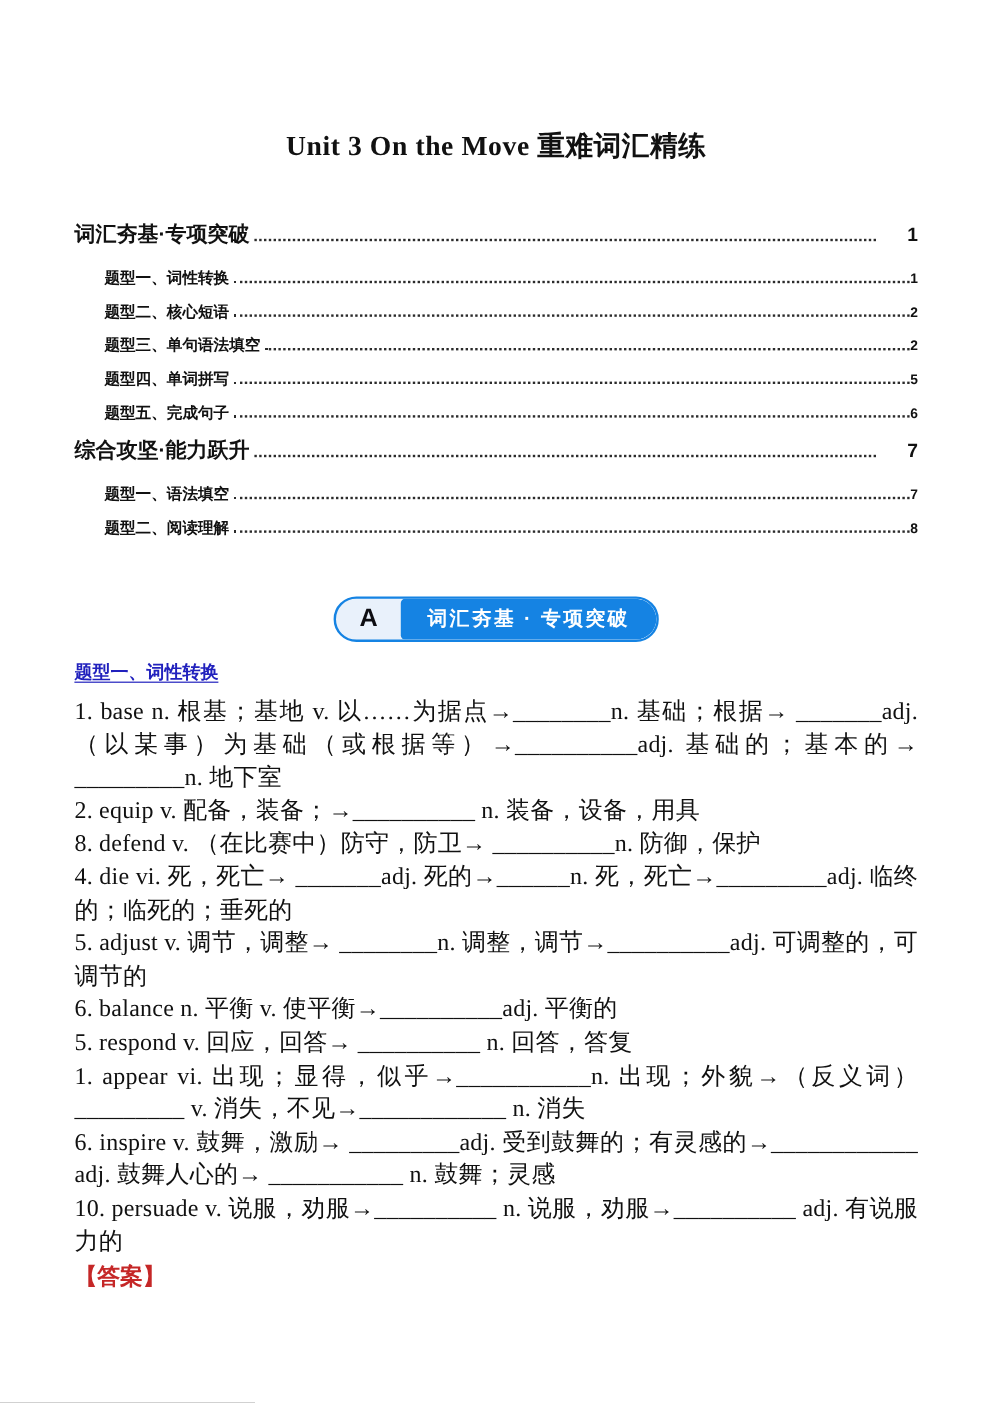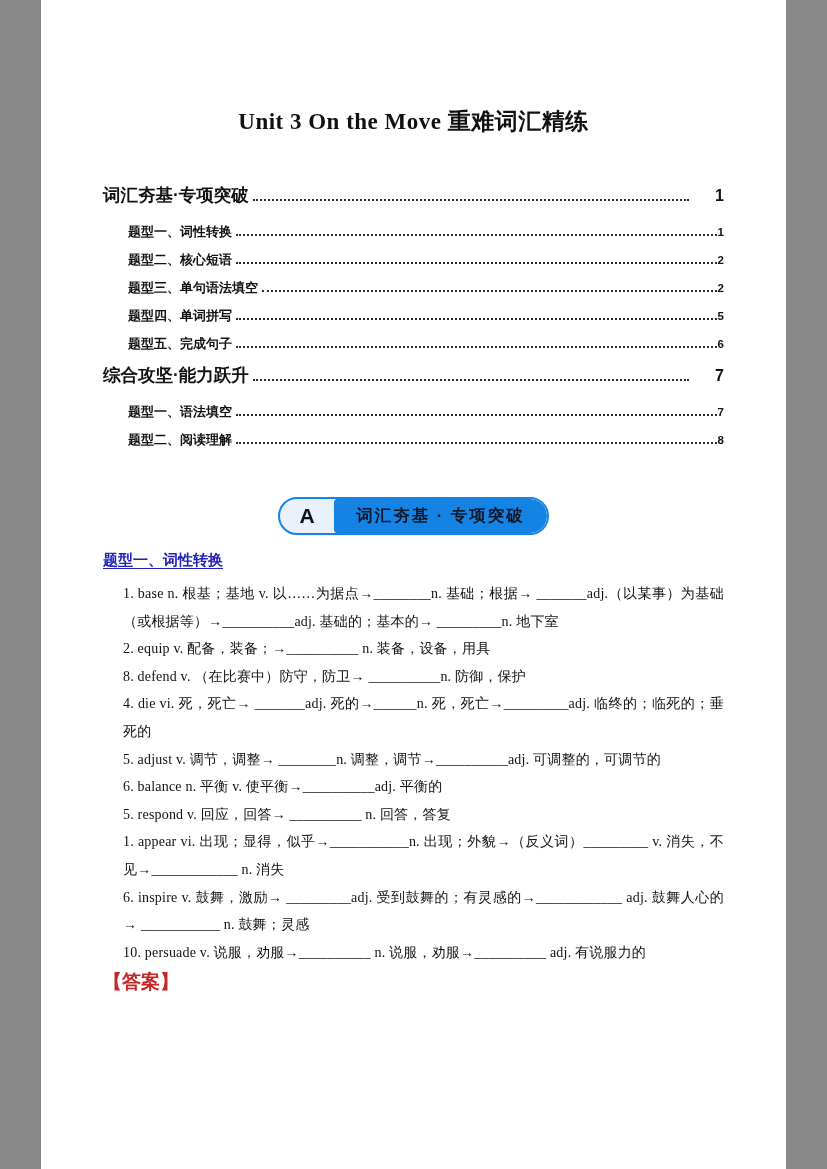--- a/index.html
+++ b/index.html
@@ -1,18 +1,18 @@
 <!DOCTYPE html>
 <html style="--accent-blue: #1583e3; --heading-blue: #2121bd; --answer-red: #c52727;"><head>
 <meta charset="utf-8">
 <style>
   * { margin: 0; padding: 0; box-sizing: border-box; }
   html, body { background: #888; }
   .page {
-    width: 745px; height: 1169px;
+    width: 827px; height: 1169px;
     background: #ffffff;
     margin: 0 auto;
     position: relative;
     font-family: "Liberation Serif", "DejaVu Serif", serif;
     color: #111;
     overflow: hidden;
   }
   .content { padding: 0 62px; }
 
   
@@ -68,21 +68,21 @@
     height: 38px;
   }
   .badge-a {
     width: 54px;
     display: flex; align-items: center; justify-content: center;
     font-family: "Liberation Sans", "DejaVu Sans", sans-serif;
     font-weight: bold; font-size: 21px; color: #0d0d12;
   }
   .badge-label {
     background: var(--accent-blue, #1583e3);
-    color: #0f172a;
+    color: #ffffff;
     display: flex; align-items: center;
     padding: 0 22px;
     font-family: "Liberation Sans", "DejaVu Sans", sans-serif;
     font-weight: bold;
     font-size: 16.5px;
     letter-spacing: 2px;
     border-radius: 4px 19px 19px 4px;
   }
 
   
@@ -92,26 +92,25 @@
     font-weight: bold;
     font-size: 15px;
     color: var(--heading-blue, #2020c0);
     text-decoration: underline;
     text-underline-offset: 3px;
   }
 
   
   .exercise { margin-top: 10px; }
   .ex-line {
-    font-size: 14px;
+    font-size: 20px;
     line-height: 27.6px;
     text-align: justify;
     letter-spacing: 0.2px;
     word-break: break-word;
-    margin-left: 20px;
   }
   .answer-label {
     margin-top: 2px;
     font-size: 19px;
     line-height: 27px;
     font-weight: bold;
     color: var(--answer-red, #c52727);
   }
 </style>
 </head>

